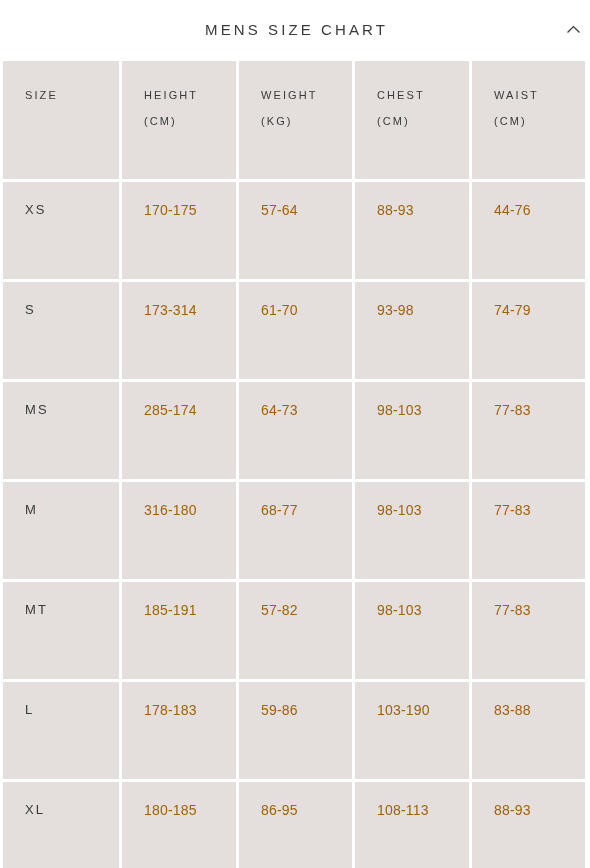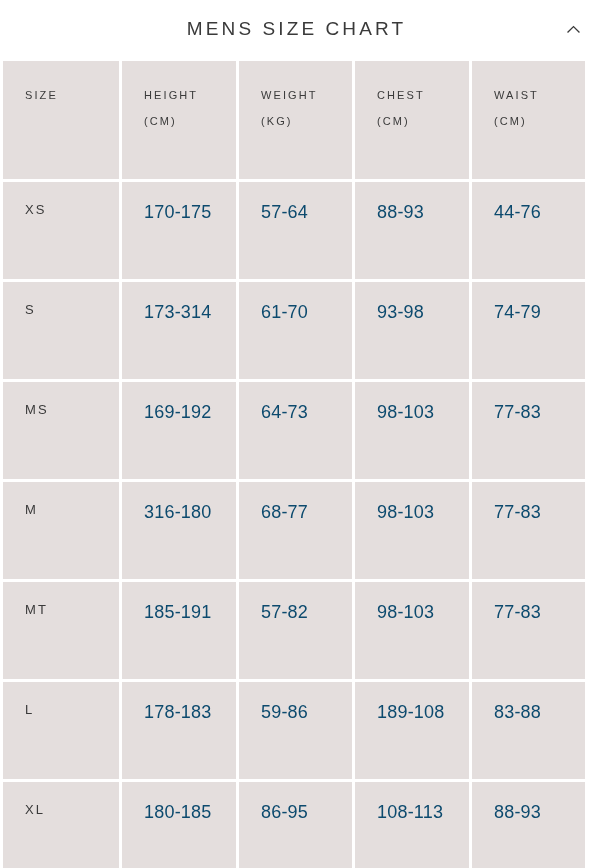--- a/index.html
+++ b/index.html
@@ -27,21 +27,21 @@
   .chart-header {
     height: 58px;
     position: relative;
     display: flex;
     align-items: center;
     justify-content: center;
     background: #ffffff;
   }
 
   .chart-title {
-    font-size: 19px;
+    font-size: 15px;
     letter-spacing: 3.1px;
     color: #3a3a3a;
     font-weight: 400;
     text-transform: uppercase;
     white-space: nowrap;
     margin-left: 3px;
   }
 
   .collapse-toggle {
     position: absolute;
@@ -103,23 +103,23 @@
 
   .cell-size {
     font-size: 13px;
     letter-spacing: 2.1px;
     color: #3a3a3a;
     text-transform: uppercase;
     padding-top: 21px;
   }
 
   .cell-val {
-    font-size: 18px;
+    font-size: 14px;
     letter-spacing: 0.2px;
-    color: #0c4a6e;
+    color: #a16207;
     padding-top: 18px;
   }
 </style>
 </head>
 <body>
 
 <div class="panel">
 
   <div class="chart-header">
     <div class="chart-title">MENS SIZE CHART</div>
@@ -172,21 +172,21 @@
       </tr>
       <tr>
         <td class="cell-size">S</td>
         <td class="cell-val">173-314</td>
         <td class="cell-val">61-70</td>
         <td class="cell-val">93-98</td>
         <td class="cell-val">74-79</td>
       </tr>
       <tr>
         <td class="cell-size">MS</td>
-        <td class="cell-val">169-192</td>
+        <td class="cell-val">285-174</td>
         <td class="cell-val">64-73</td>
         <td class="cell-val">98-103</td>
         <td class="cell-val">77-83</td>
       </tr>
       <tr>
         <td class="cell-size">M</td>
         <td class="cell-val">316-180</td>
         <td class="cell-val">68-77</td>
         <td class="cell-val">98-103</td>
         <td class="cell-val">77-83</td>
@@ -195,21 +195,21 @@
         <td class="cell-size">MT</td>
         <td class="cell-val">185-191</td>
         <td class="cell-val">57-82</td>
         <td class="cell-val">98-103</td>
         <td class="cell-val">77-83</td>
       </tr>
       <tr>
         <td class="cell-size">L</td>
         <td class="cell-val">178-183</td>
         <td class="cell-val">59-86</td>
-        <td class="cell-val">189-108</td>
+        <td class="cell-val">103-190</td>
         <td class="cell-val">83-88</td>
       </tr>
       <tr>
         <td class="cell-size">XL</td>
         <td class="cell-val">180-185</td>
         <td class="cell-val">86-95</td>
         <td class="cell-val">108-113</td>
         <td class="cell-val">88-93</td>
       </tr>
 

